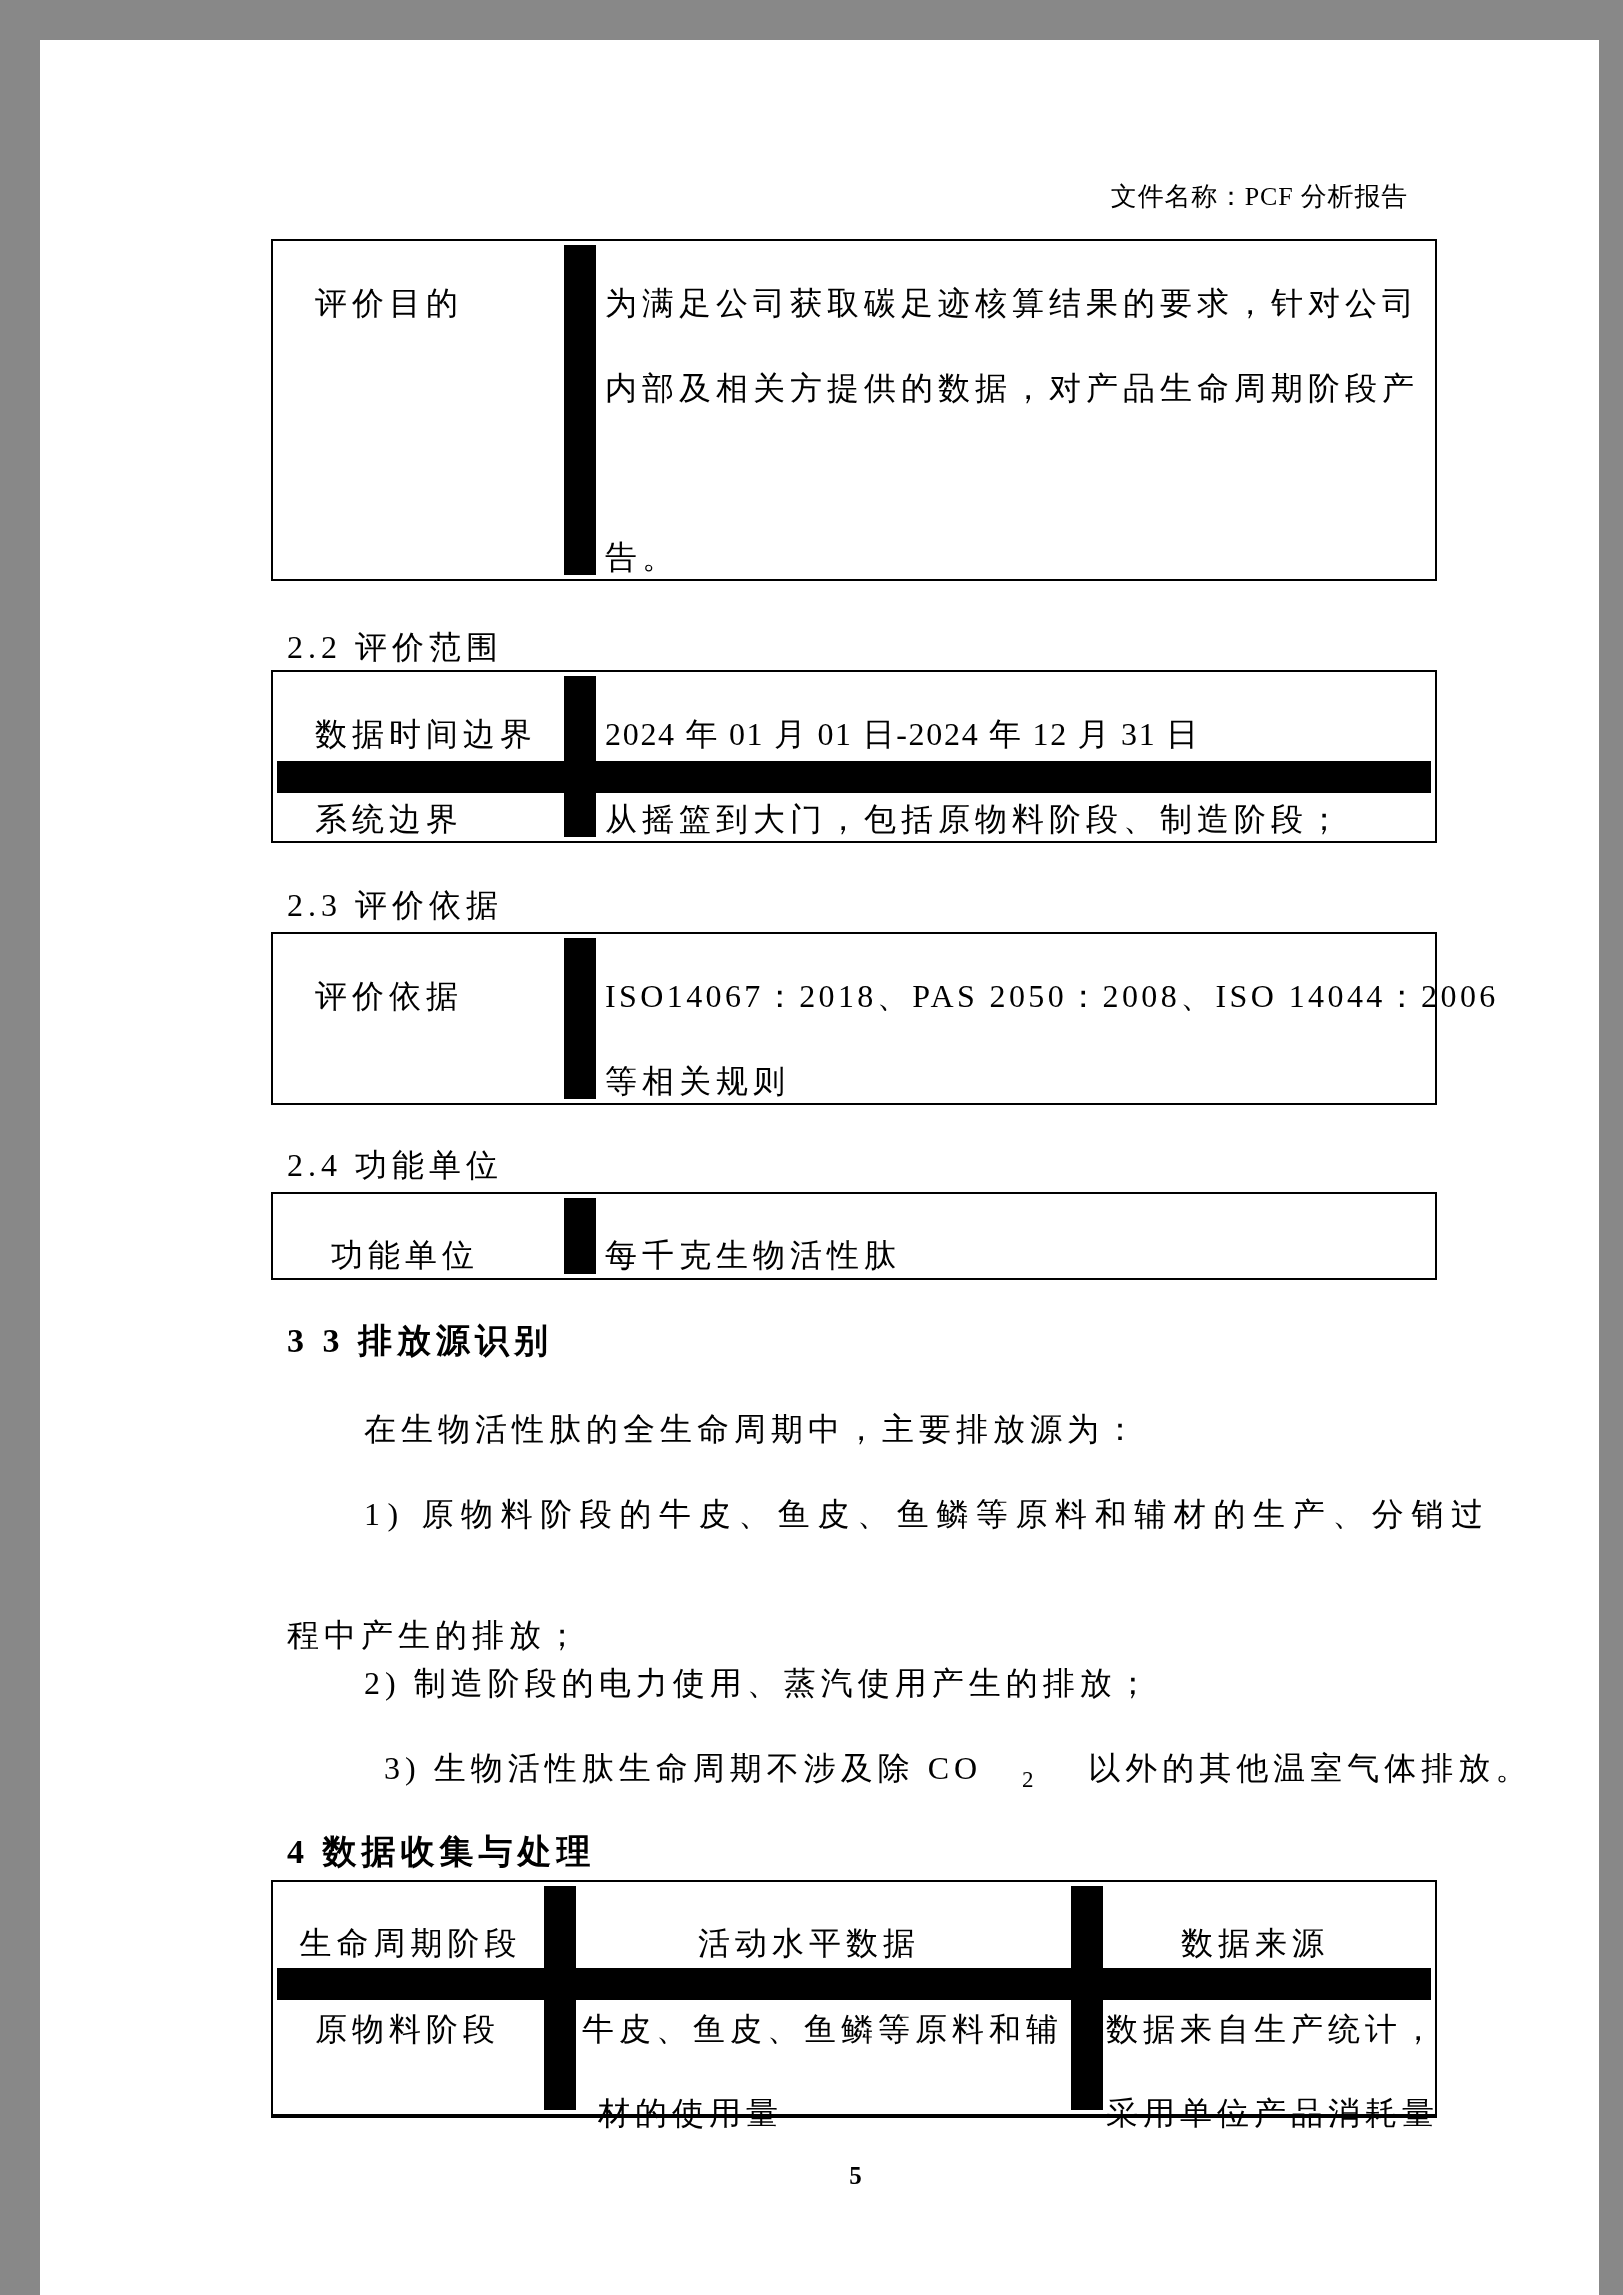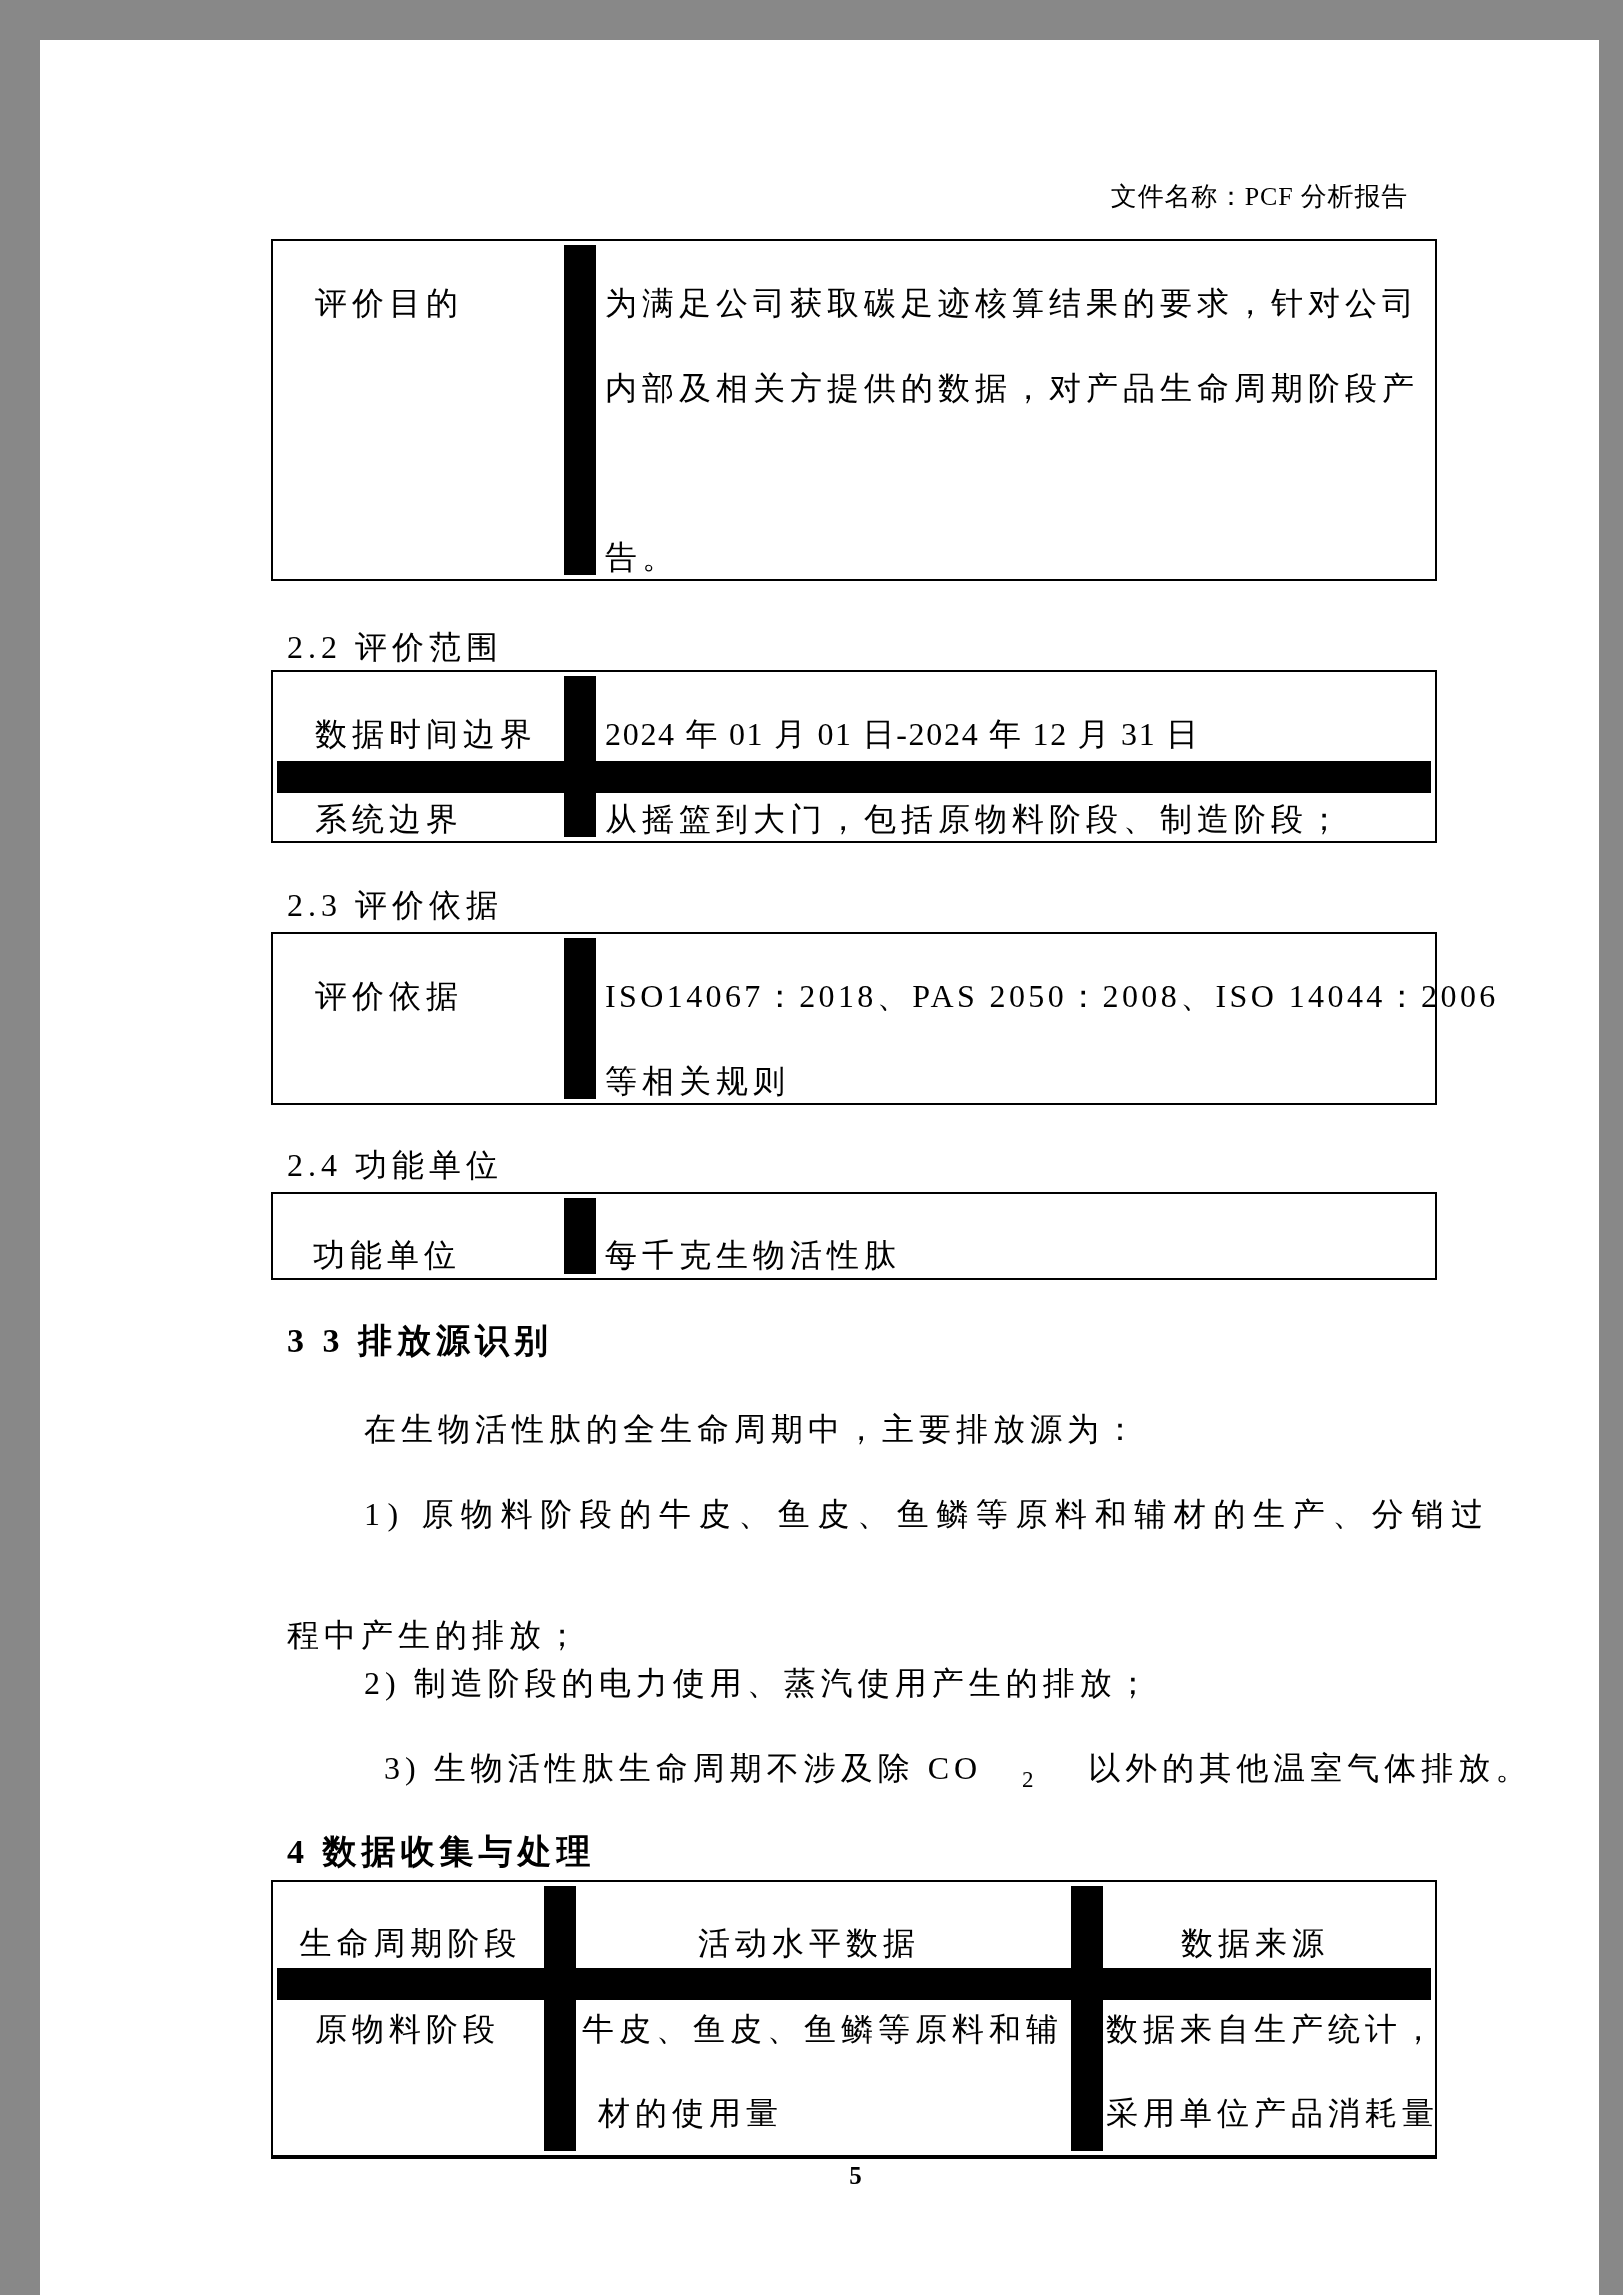--- a/index.html
+++ b/index.html
@@ -119,37 +119,37 @@
     <div class="vline" style="left:287px;"></div>
     <div class="cline" style="left:22px; top:0;">评价依据</div>
     <div class="cline ls4" style="left:312px; top:0;">ISO14067：2018、PAS 2050：2008、ISO 14044：2006</div>
     <div class="cline" style="left:312px; top:85px;">等相关规则</div>
   </div>
 
   <div class="heading" style="top:1086px;">2.4 功能单位</div>
 
   <div class="tbl" style="top:1148px; height:88px;">
     <div class="vline" style="left:287px;"></div>
-    <div class="cline" style="left:20px; top:0; height:83px; line-height:83px;">功能单位</div>
+    <div class="cline" style="left:38px; top:0; height:83px; line-height:83px;">功能单位</div>
     <div class="cline" style="left:312px; top:0; height:83px; line-height:83px;">每千克生物活性肽</div>
   </div>
 
   <div class="heading bold" style="top:1260px;">3 3 排放源识别</div>
 
   <div class="para indent" style="top:1327px;">在生物活性肽的全生命周期中，主要排放源为：</div>
   <div class="para indent justified" style="top:1412px;">1) 原物料阶段的牛皮、鱼皮、鱼鳞等原料和辅材的生产、分销过</div>
   <div class="para" style="top:1533px;">程中产生的排放；</div>
   <div class="para indent" style="top:1581px;">2) 制造阶段的电力使用、蒸汽使用产生的排放；</div>
   <div class="para indent" style="top:1666px;">
     <span>3) 生物活性肽生命周期不涉及除 CO</span><span class="sub2">2</span><span> 以外的其他温室气体排放。</span>
   </div>
 
   <div class="heading bold" style="top:1771px;">4 数据收集与处理</div>
 
-  <div class="tbl" style="top:1836px; height:279px; border-bottom-width:4.2px;">
+  <div class="tbl" style="top:1836px; height:238px; border-bottom-width:4.2px;">
     <div class="vline" style="left:267px;"></div>
     <div class="vline" style="left:794px;"></div>
     <div class="hline" style="top:82px;"></div>
     <div class="th-cell" style="left:0; width:267px;">生命周期阶段</div>
     <div class="th-cell" style="left:270px; width:524px;">活动水平数据</div>
     <div class="th-cell" style="left:796px; width:364px;">数据来源</div>
     <div class="cline" style="left:22px; top:85px;">原物料阶段</div>
     <div class="cline" style="left:289px; top:85px;">牛皮、鱼皮、鱼鳞等原料和辅</div>
     <div class="cline" style="left:305px; top:169px;">材的使用量</div>
     <div class="cline" style="left:813px; top:85px;">数据来自生产统计，</div>

